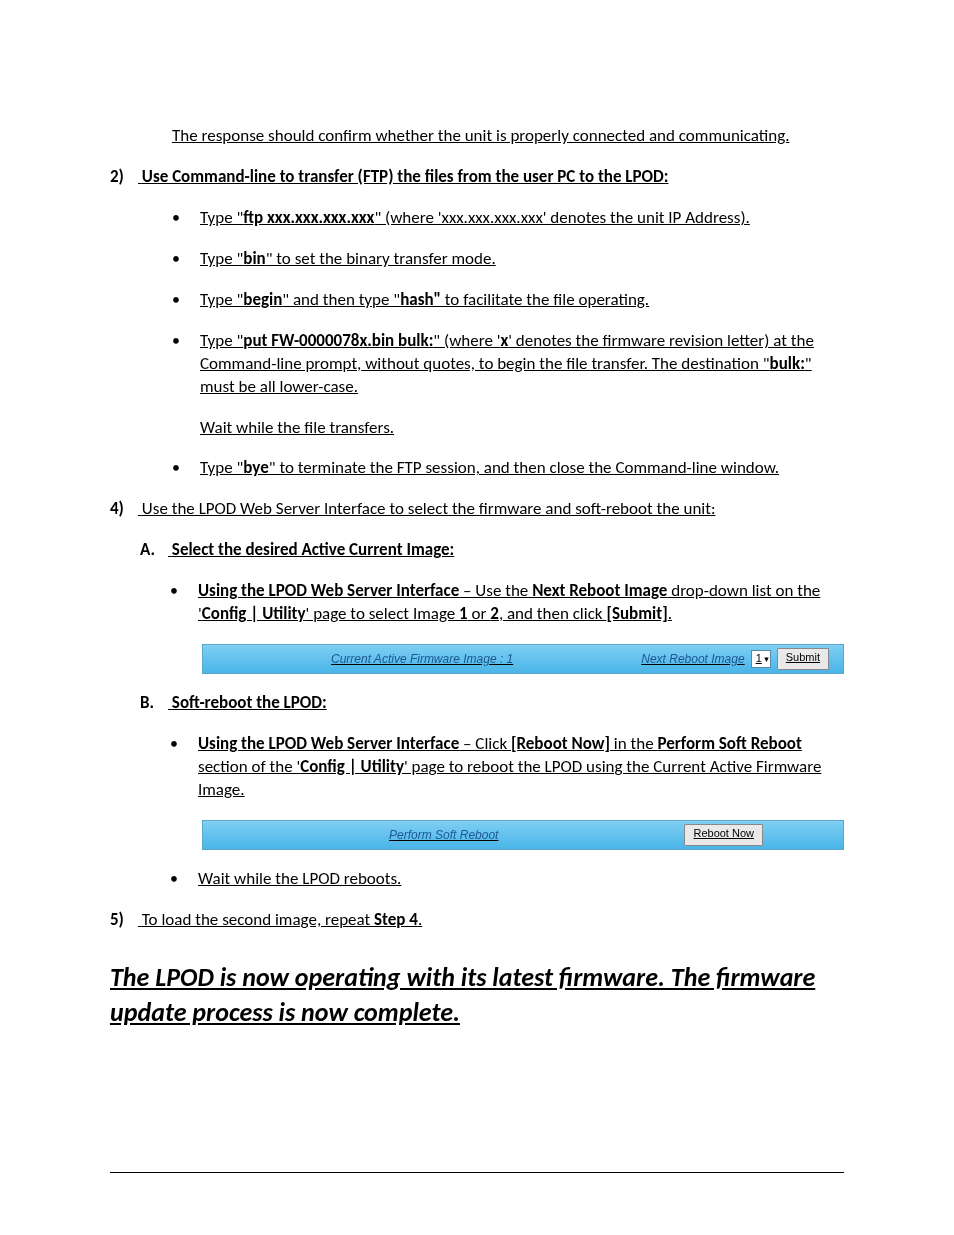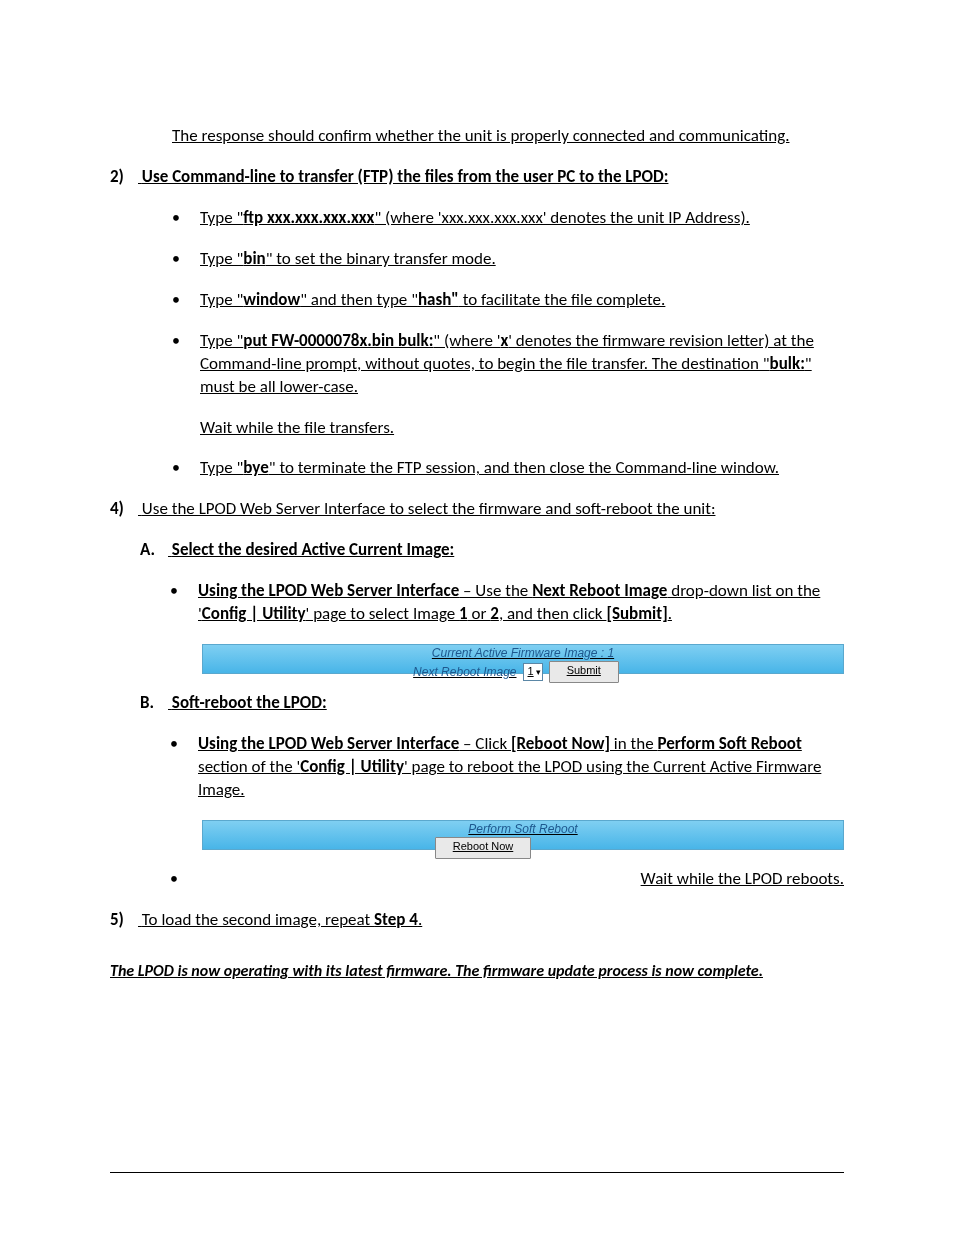--- a/index.html
+++ b/index.html
@@ -10,28 +10,28 @@
   .ol-main>li{display:block;margin:0 0 18px 0;}
   .num{display:inline-block;min-width:28px;font-weight:700;}
   .li-body{display:inline;}
   .ind-block{margin-left:62px;}
   .bullets{list-style:none;padding:0;margin:0;}
   .bullets>li{position:relative;padding-left:28px;margin:0 0 18px 62px;}
   .bullets>li::before{content:"\2022";position:absolute;left:0;top:0;font-size:16px;}
   .sub-alpha{list-style:none;padding:0;margin:0;}
   .sub-alpha>li{margin:0 0 18px 30px;}
   .alpha{display:inline-block;min-width:28px;font-weight:700;}
-  .closing{font-size:16px;font-weight:700;font-style:italic;margin-top:28px;line-height:1.35;}
+  .closing{font-size:26px;font-weight:700;font-style:italic;margin-top:28px;line-height:1.35;}
   b{font-weight:700;}
-  .ui-bar{margin:8px 0 18px 62px;height:28px;background:linear-gradient(#7fcff2,#48b5e8);border:1px solid #5aa8ce;display:flex;align-items:center;font-family:Arial,sans-serif;font-size:12px;color:#204a6a;position:relative;flex-direction:column;}
+  .ui-bar{margin:8px 0 18px 62px;height:28px;background:linear-gradient(#7fcff2,#48b5e8);border:1px solid #5aa8ce;display:flex;align-items:center;font-family:Arial,sans-serif;font-size:12px;color:#204a6a;position:relative;}
   .ui-bar .left-lbl{flex:1;text-align:center;font-style:italic;color:#1e588e;}
   .ui-bar .right-box{display:flex;align-items:center;gap:6px;padding-right:14px;color:#1e588e;font-style:italic;}
   .ui-bar .sel{background:#fff;border:1px solid #5b87a6;font-size:11px;padding:0 8px 0 4px;height:16px;line-height:14px;font-style:normal;color:#000;position:relative;}
   .ui-bar .sel::after{content:"\25BE";font-size:9px;position:absolute;right:1px;top:1px;}
-  .ui-bar .btn{background:#e9e9e9;border:1px solid #888;font-size:11px;padding:1px 17px;height:18px;line-height:14px;font-style:normal;color:#000;border-radius:1px;}
+  .ui-bar .btn{background:#e9e9e9;border:1px solid #888;font-size:11px;padding:1px 8px;height:18px;line-height:14px;font-style:normal;color:#000;border-radius:1px;}
   .ui-bar.second .left-lbl{color:#1e588e;}
   .ui-bar.second .right-box{padding-right:80px;}
   .inline-txt{display:inline;}
 </style>
 </head>
 <body>
 
 <div class="page">
 
   <div class="ind-block">The response should confirm whether the unit is properly connected and communicating.</div>
@@ -42,21 +42,21 @@
       <span class="num">2)</span>
       <span class="li-body"><b>Use Command-line to transfer (FTP) the files from the user PC to the LPOD:</b></span>
       <ul class="bullets" style="margin-top:18px;">
         <li>
           <span class="inline-txt">Type "</span><b>ftp xxx.xxx.xxx.xxx</b><span class="inline-txt">" (where 'xxx.xxx.xxx.xxx' denotes the unit IP Address).</span>
         </li>
         <li>
           <span class="inline-txt">Type "</span><b>bin</b><span class="inline-txt">" to set the binary transfer mode.</span>
         </li>
         <li>
-          <span class="inline-txt">Type "</span><b>window</b><span class="inline-txt">" and then type "</span><b>hash"</b><span class="inline-txt"> to facilitate the file complete.</span>
+          <span class="inline-txt">Type "</span><b>begin</b><span class="inline-txt">" and then type "</span><b>hash"</b><span class="inline-txt"> to facilitate the file operating.</span>
         </li>
         <li>
           <span class="inline-txt">Type "</span><b>put FW-0000078x.bin bulk:</b><span class="inline-txt">" (where '</span><b>x</b><span class="inline-txt">' denotes the firmware revision letter) at the Command-line prompt, without quotes, to begin the file transfer. The destination "</span><b>bulk:</b><span class="inline-txt">" must be all lower-case.</span>
           <div style="margin-top:18px;">Wait while the file transfers.</div>
         </li>
         <li>
           <span class="inline-txt">Type "</span><b>bye</b><span class="inline-txt">" to terminate the FTP session, and then close the Command-line window.</span>
         </li>
       </ul>
     </li>
@@ -92,21 +92,21 @@
               <b>Using the LPOD Web Server Interface</b><span class="inline-txt"> – Click </span><b>[Reboot Now]</b><span class="inline-txt"> in the </span><b>Perform Soft Reboot</b><span class="inline-txt"> section of the  '</span><b>Config | Utility</b><span class="inline-txt">' page to reboot the LPOD using the Current Active Firmware Image.</span>
             </li>
           </ul>
           <div class="ui-bar second">
             <span class="left-lbl">Perform Soft Reboot</span>
             <span class="right-box">
               <span class="btn">Reboot Now</span>
             </span>
           </div>
           <ul class="bullets">
-            <li style="margin-left:30px;text-align:right;">Wait while the LPOD reboots.</li>
+            <li style="margin-left:30px;">Wait while the LPOD reboots.</li>
           </ul>
         </li>
       </ol>
     </li>
 
     <li>
       <span class="num">5)</span>
       <span class="li-body">
         <span class="inline-txt">To load the second image, repeat </span><b>Step 4</b><span class="inline-txt">.</span>
       </span>

